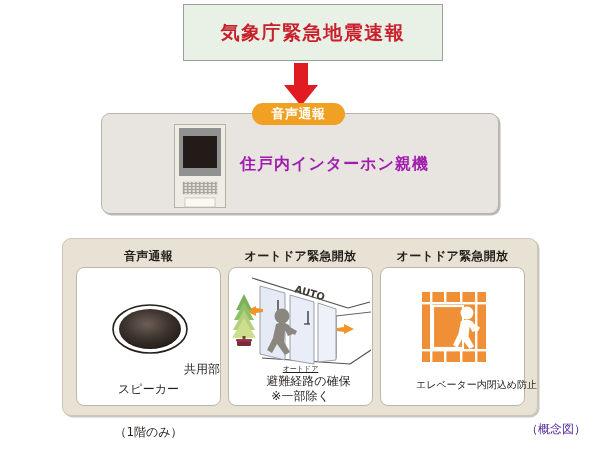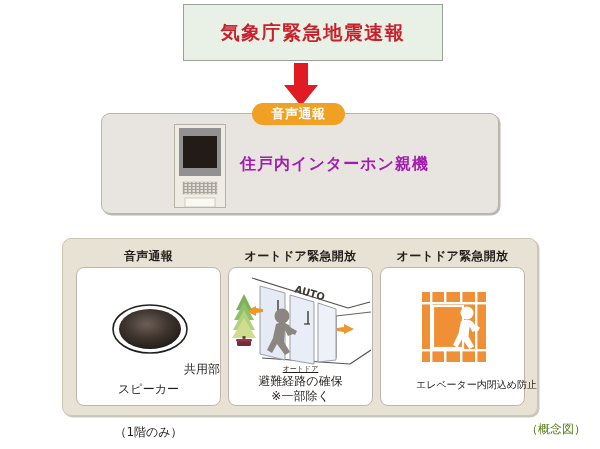--- a/index.html
+++ b/index.html
@@ -169,21 +169,21 @@
     white-space: nowrap;
     margin-left: 24px;
   }
 
   
   .note {
     position: absolute;
     right: 14px;
     top: 421px;
     font-size: 12px;
-    color: #4d7c0f;
+    color: #4c1d95;
     white-space: nowrap;
   }
 </style>
 </head>
 <body>
 
 <div class="alert-box">
   <span class="alert-text">気象庁緊急地震速報</span>
 </div>
 
@@ -287,21 +287,21 @@
             <polygon points="12,30 22,48 2,48" fill="#8fc06a"></polygon>
             <polygon points="12,38 23,58 1,58" fill="#b3d17c"></polygon>
             <polygon points="12,46 24,66 0,66" fill="#cfdd8e"></polygon>
             <rect x="10.5" y="64" width="3" height="5" fill="#6b4a2a"></rect>
             <rect x="5" y="68" width="14" height="6" rx="1.5" fill="#7a2b3a"></rect>
             <rect x="4" y="67" width="16" height="2.5" rx="1" fill="#93394a"></rect>
           </g>
         </svg>
       </div>
       <div class="caption-sm" style="top:96px;">オートドア</div>
-      <div class="caption" style="top:106px;">避難経路の確保</div>
+      <div class="caption" style="top:106px;padding-left:8px;">避難経路の確保</div>
       <div class="caption" style="top:121px;">※一部除く</div>
     </div>
   </div>
 
   <div class="feature feature-3">
     <div class="feature-title">オートドア緊急開放</div>
     <div class="feature-card">
       <div style="position:absolute;left:41px;top:24px;">
         <svg width="64" height="70" viewBox="0 0 64 70">
           <rect x="0" y="0" width="64" height="70" fill="#ef8f36"></rect>

